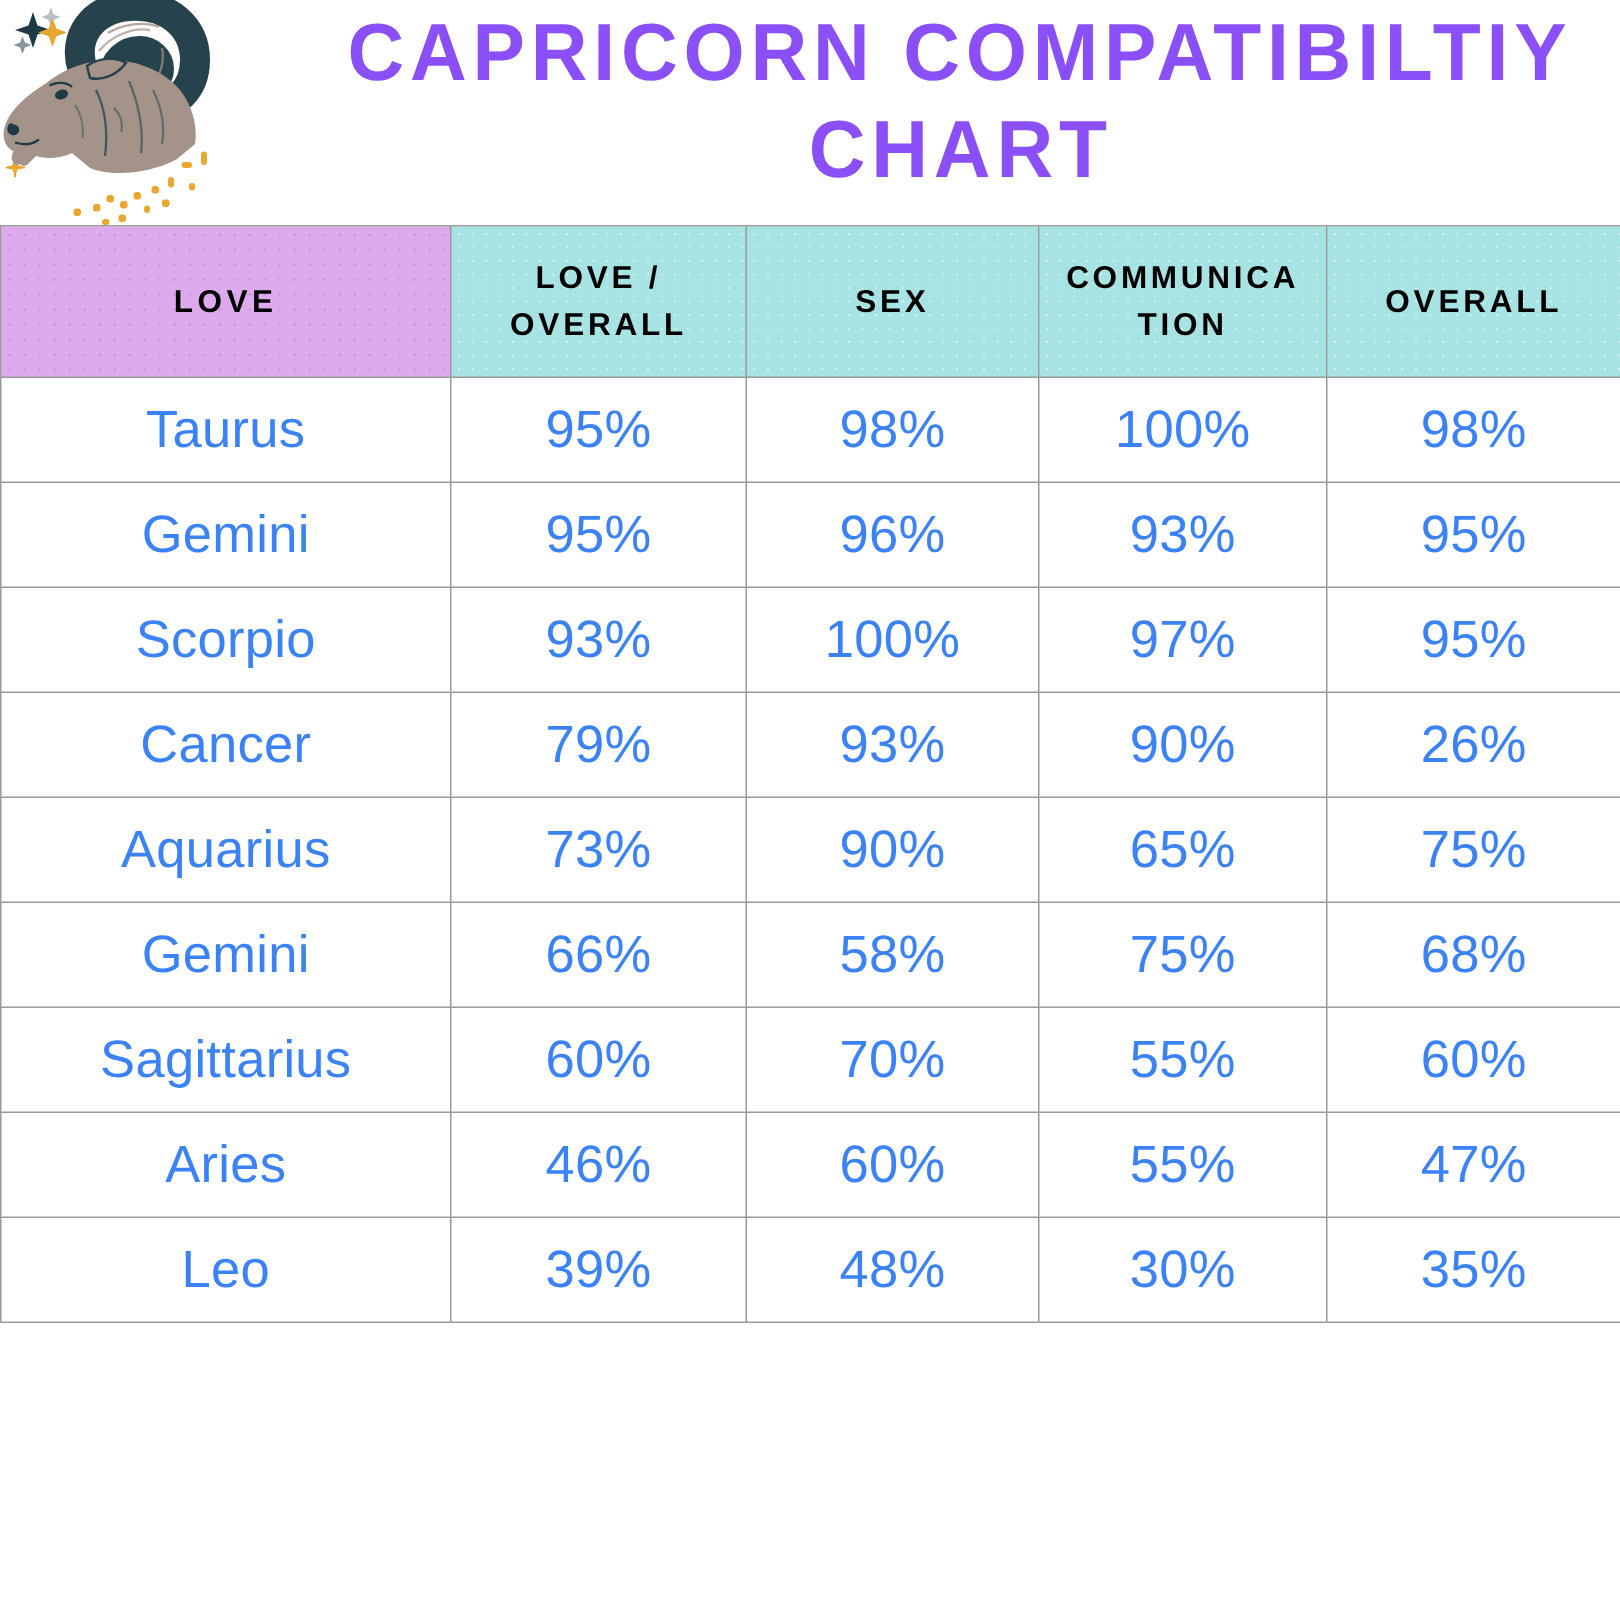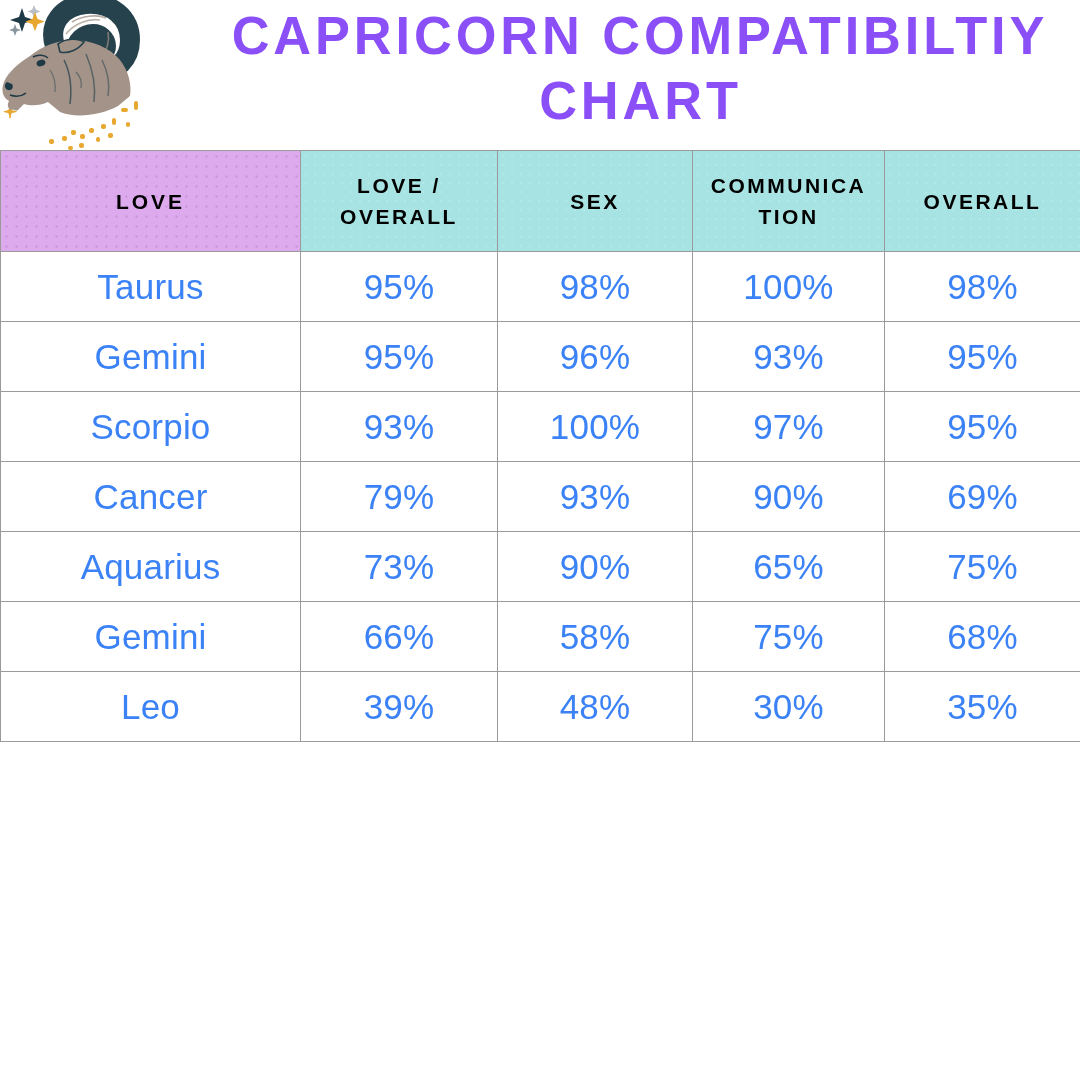--- a/index.html
+++ b/index.html
@@ -258,37 +258,51 @@
           <td>93%</td>
           <td>100%</td>
           <td>97%</td>
           <td>95%</td>
         </tr>
         <tr>
           <td class="sign-cell">Cancer</td>
           <td>79%</td>
           <td>93%</td>
           <td>90%</td>
-          <td>69%</td>
+          <td>26%</td>
         </tr>
         <tr>
           <td class="sign-cell">Aquarius</td>
           <td>73%</td>
           <td>90%</td>
           <td>65%</td>
           <td>75%</td>
         </tr>
         <tr>
           <td class="sign-cell">Gemini</td>
           <td>66%</td>
           <td>58%</td>
           <td>75%</td>
           <td>68%</td>
         </tr>
         <tr>
+          <td class="sign-cell">Sagittarius</td>
+          <td>60%</td>
+          <td>70%</td>
+          <td>55%</td>
+          <td>60%</td>
+        </tr>
+        <tr>
+          <td class="sign-cell">Aries</td>
+          <td>46%</td>
+          <td>60%</td>
+          <td>55%</td>
+          <td>47%</td>
+        </tr>
+        <tr>
           <td class="sign-cell">Leo</td>
           <td>39%</td>
           <td>48%</td>
           <td>30%</td>
           <td>35%</td>
         </tr>
       </tbody>
   </table>
 
 </div>

